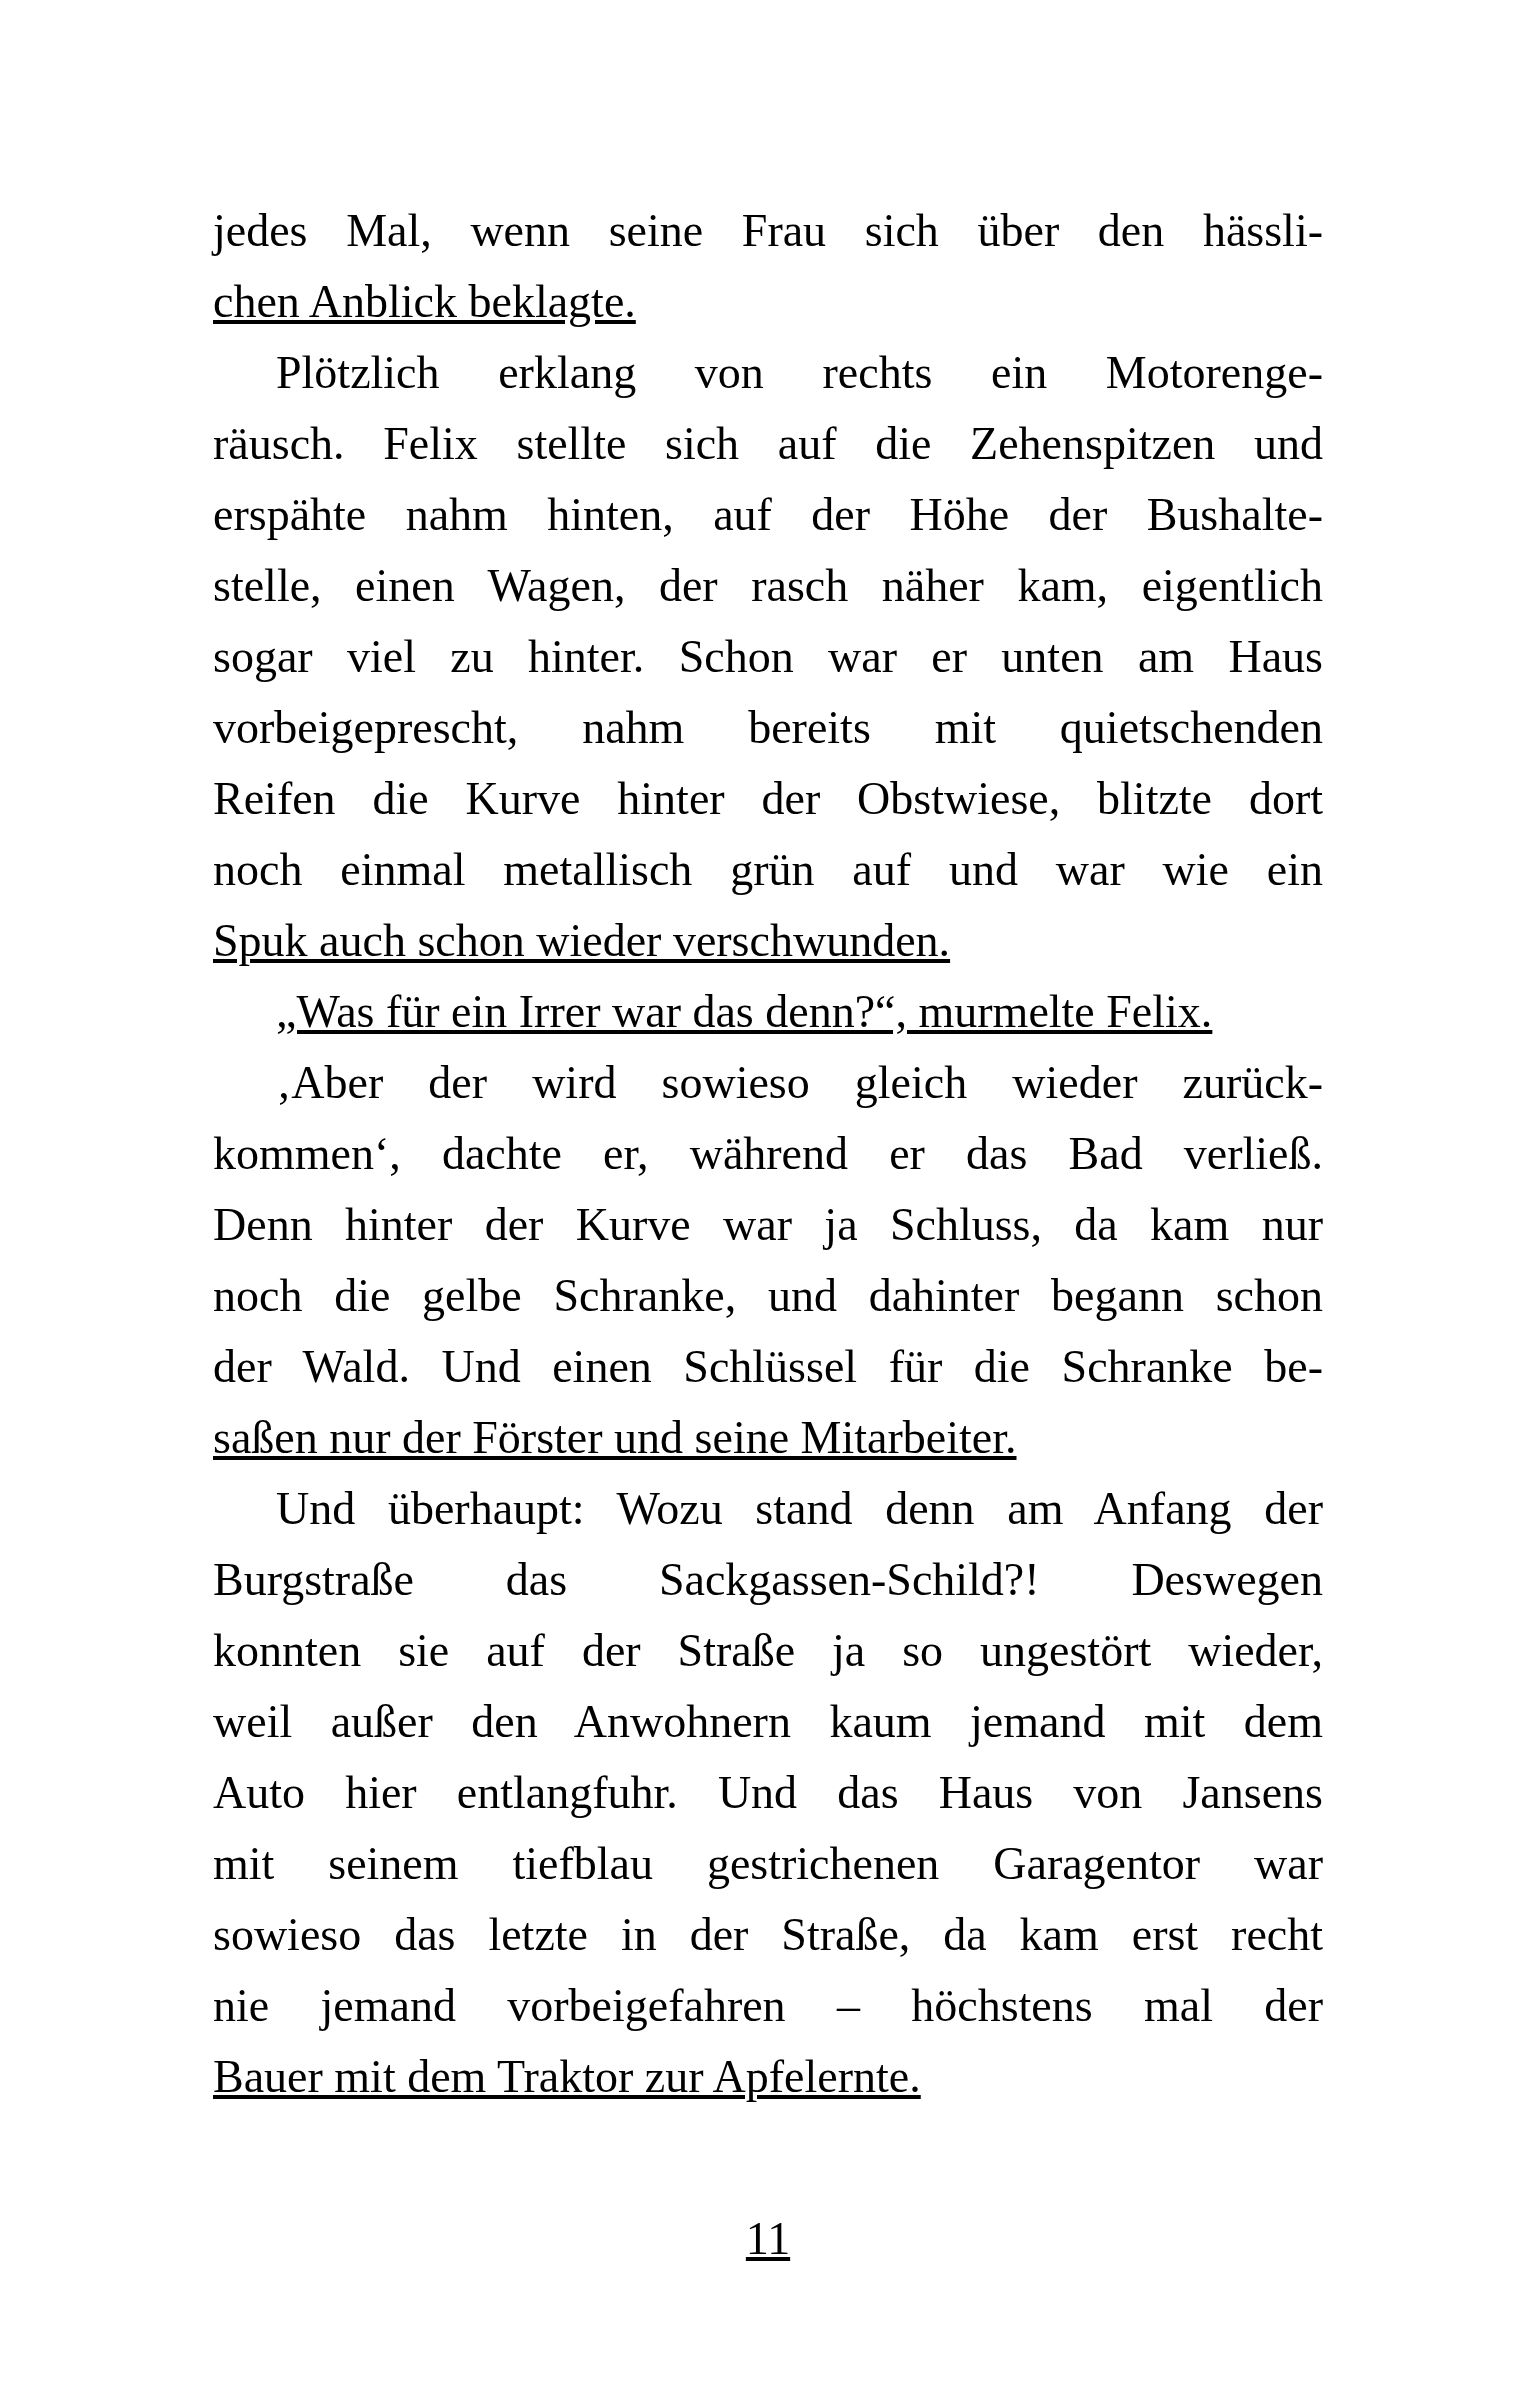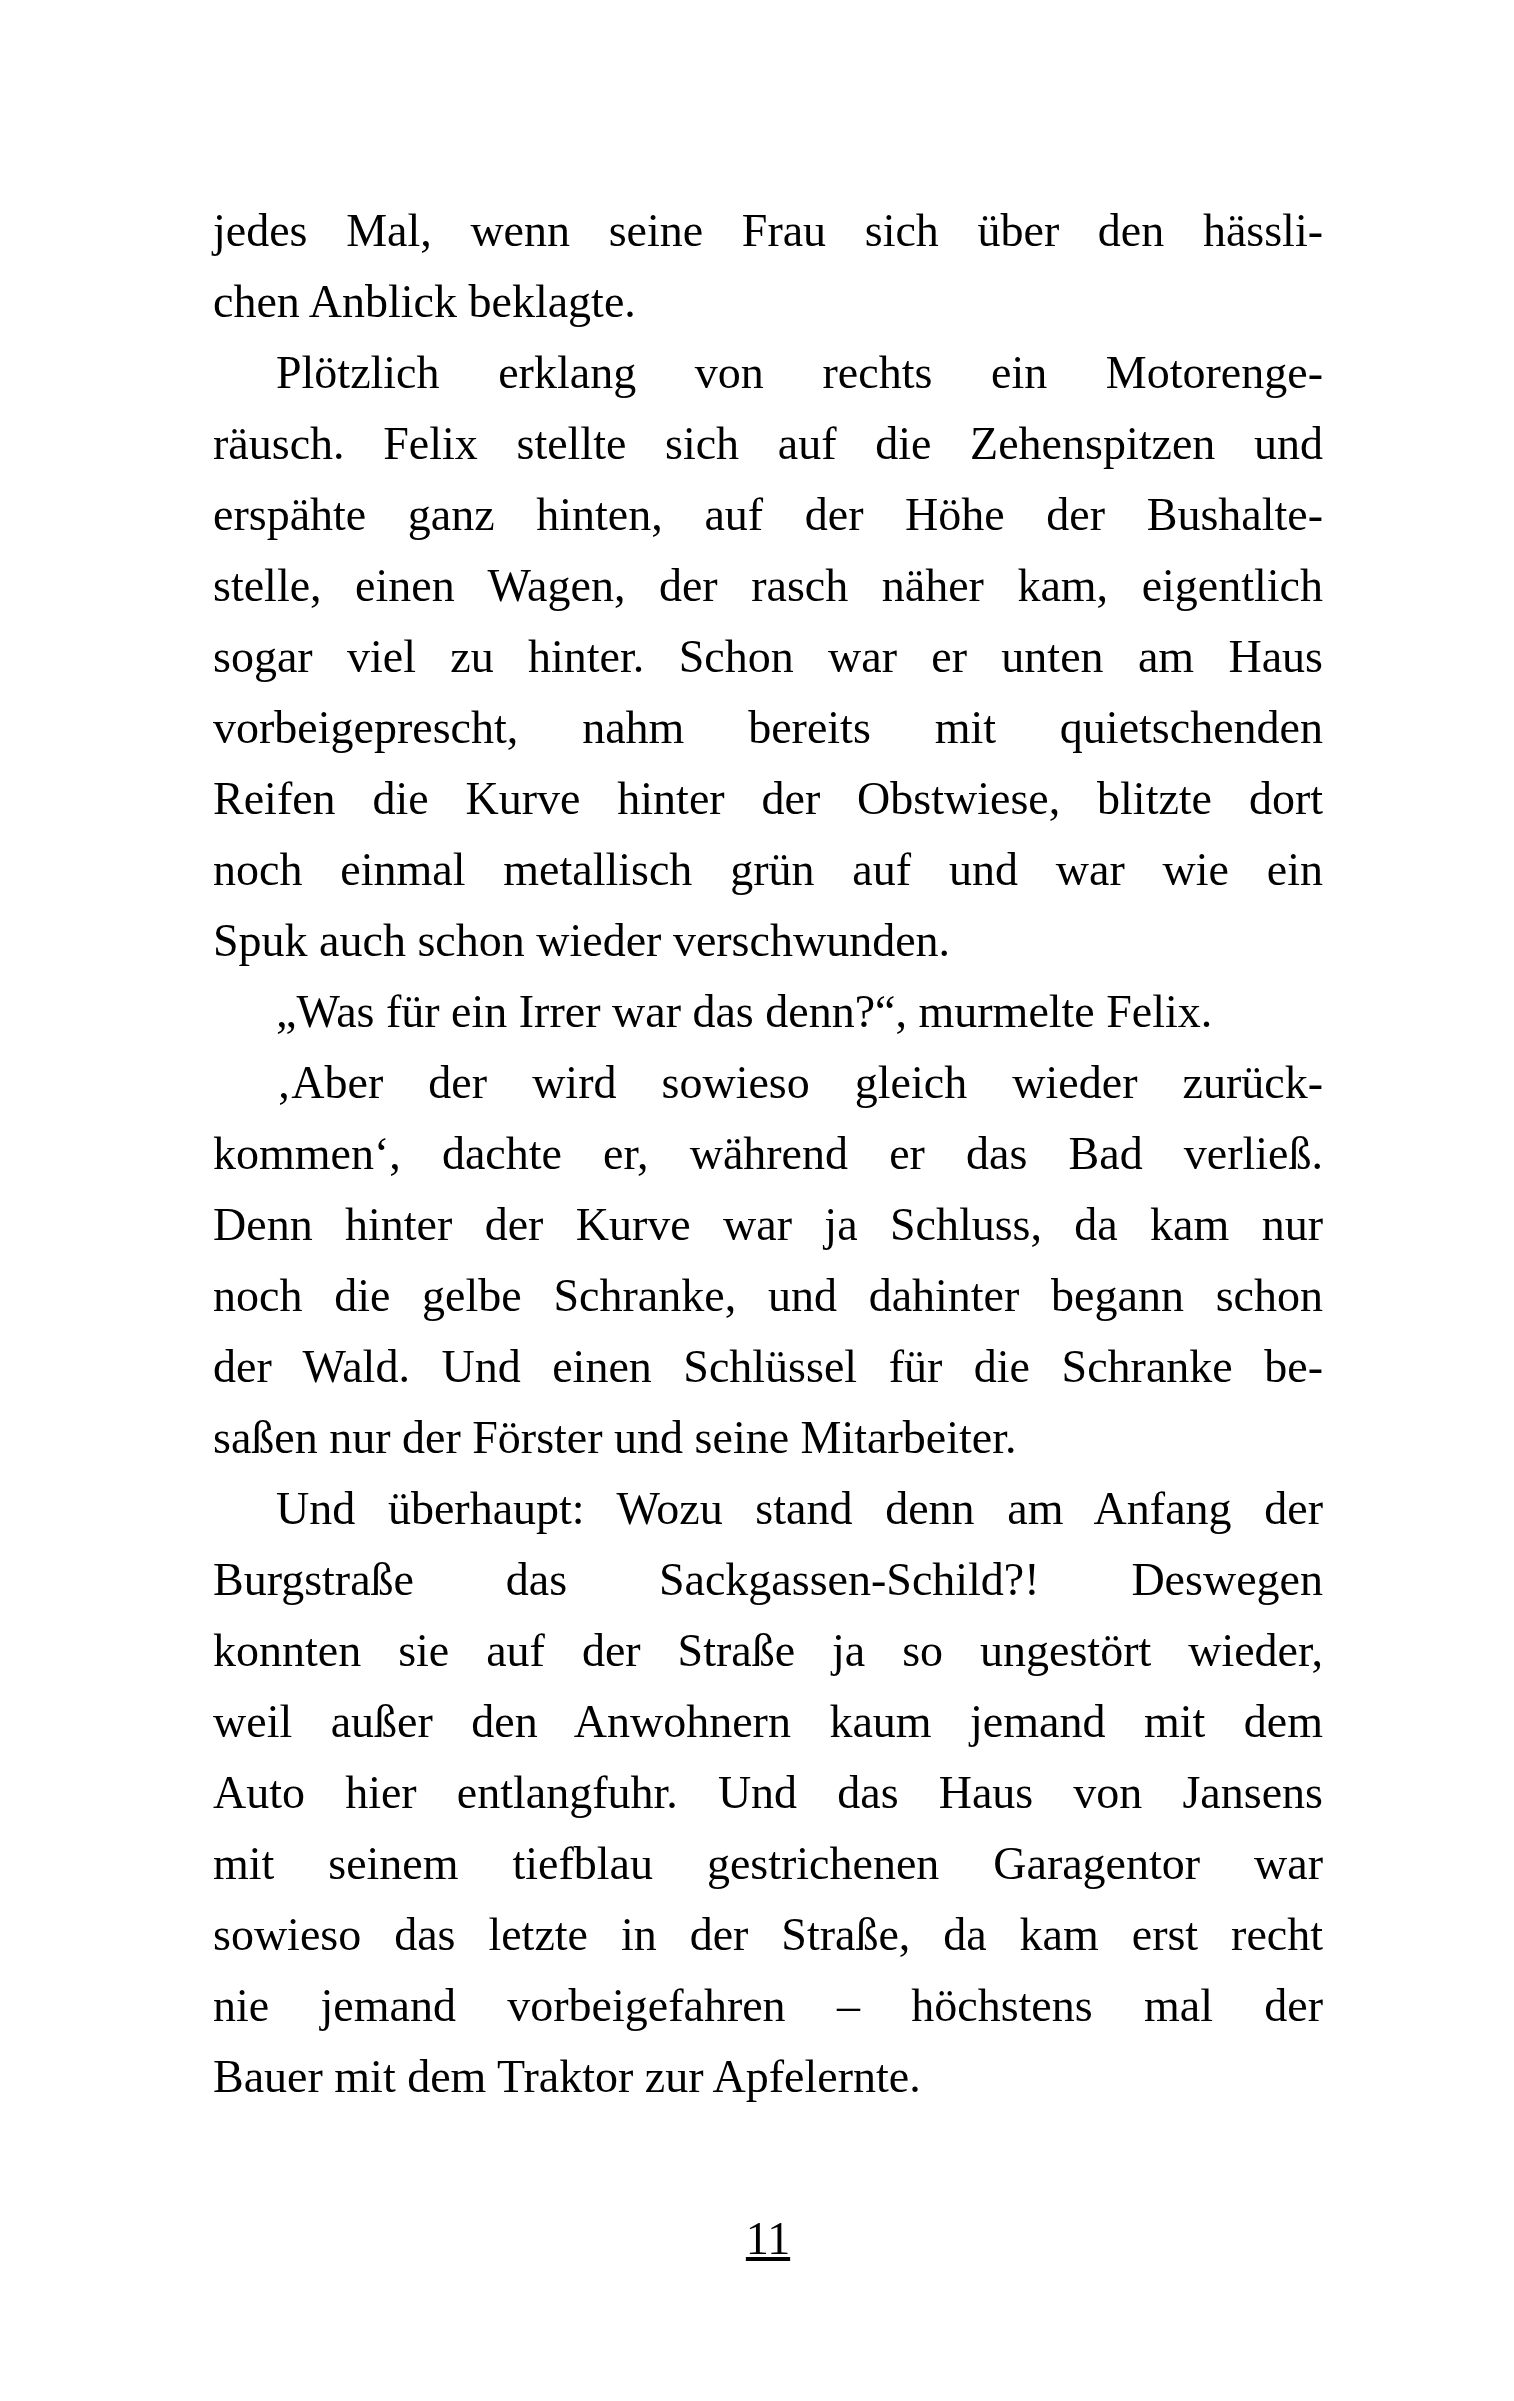--- a/index.html
+++ b/index.html
@@ -28,41 +28,42 @@
     white-space: normal;
   }
   .line.justify {
     text-align: justify;
     text-align-last: justify;
     text-justify: inter-word;
   }
   .line.last {
     text-align: center;
     text-align-last: left;
+    text-decoration: underline;
   }
   .line.indent {
     padding-left: 63px;
   }
   .page-number {
     margin-top: 91px;
     text-align: center;
     line-height: 71px;
     text-decoration: underline;
   }
 </style>
 </head>
 <body>
 
 <div class="page">
   <div class="text-block">
     <div class="line justify">jedes Mal, wenn seine Frau sich über den hässli-</div>
     <div class="line last">chen Anblick beklagte.</div>
     <div class="line justify indent">Plötzlich erklang von rechts ein Motorenge-</div>
     <div class="line justify">räusch. Felix stellte sich auf die Zehenspitzen und</div>
-    <div class="line justify">erspähte ganz hinten, auf der Höhe der Bushalte-</div>
+    <div class="line justify">erspähte nahm hinten, auf der Höhe der Bushalte-</div>
     <div class="line justify">stelle, einen Wagen, der rasch näher kam, eigentlich</div>
     <div class="line justify">sogar viel zu hinter. Schon war er unten am Haus</div>
     <div class="line justify">vorbeigeprescht, nahm bereits mit quietschenden</div>
     <div class="line justify">Reifen die Kurve hinter der Obstwiese, blitzte dort</div>
     <div class="line justify">noch einmal metallisch grün auf und war wie ein</div>
     <div class="line last">Spuk auch schon wieder verschwunden.</div>
     <div class="line last indent">„Was für ein Irrer war das denn?“, murmelte Felix.</div>
     <div class="line justify indent">‚Aber der wird sowieso gleich wieder zurück-</div>
     <div class="line justify">kommen‘, dachte er, während er das Bad verließ.</div>
     <div class="line justify">Denn hinter der Kurve war ja Schluss, da kam nur</div>

